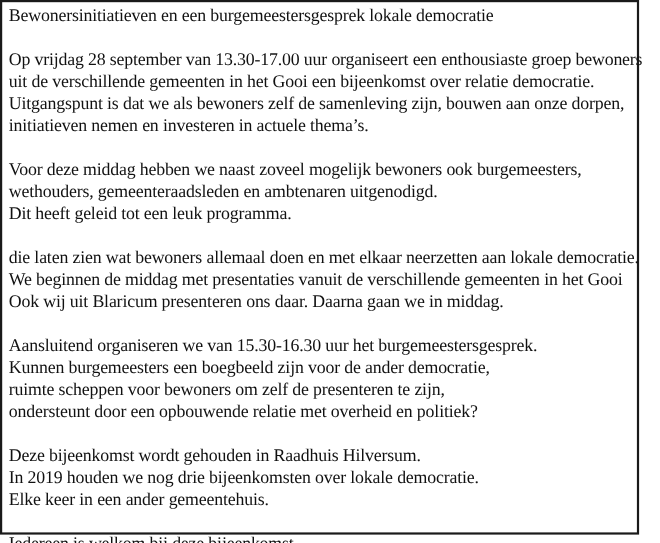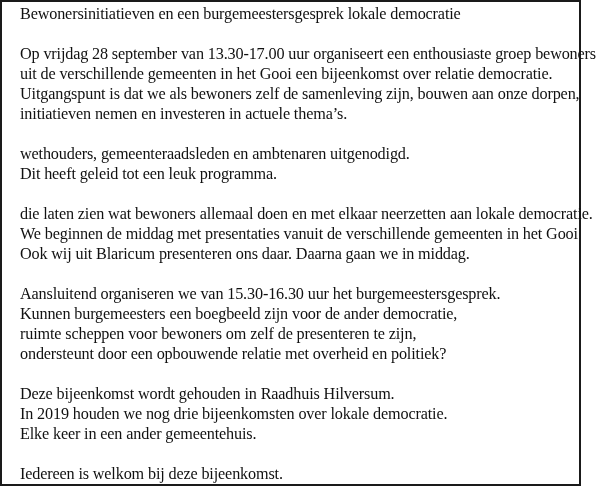--- a/index.html
+++ b/index.html
@@ -31,21 +31,20 @@
       font-family: "Liberation Serif", "DejaVu Serif", serif;
       font-size: 16.2px;
       line-height: 20px;
       color: #111111;
       letter-spacing: -0.15px;
     }
     .line {
       display: block;
       white-space: nowrap;
       height: 20px;
-      margin-left: 12px;
     }
     .blank {
       display: block;
       height: 20px;
     }
   </style>
 </head>
 <body>
 
 <div class="frame">
@@ -55,20 +54,21 @@
 
     <div>
       <span class="line">Op vrijdag 28 september van 13.30-17.00 uur organiseert een enthousiaste groep bewoners</span>
       <span class="line">uit de verschillende gemeenten in het Gooi een bijeenkomst over relatie democratie.</span>
       <span class="line">Uitgangspunt is dat we als bewoners zelf de samenleving zijn, bouwen aan onze dorpen,</span>
       <span class="line">initiatieven nemen en investeren in actuele thema’s.</span>
     </div>
     <span class="blank"></span>
 
     <div>
+      <span class="line">Voor deze middag hebben we naast zoveel mogelijk bewoners ook burgemeesters,</span>
       <span class="line">wethouders, gemeenteraadsleden en ambtenaren uitgenodigd.</span>
       <span class="line">Dit heeft geleid tot een leuk programma.</span>
     </div>
     <span class="blank"></span>
 
     <div>
       <span class="line">die laten zien wat bewoners allemaal doen en met elkaar neerzetten aan lokale democratie.</span>
       <span class="line">We beginnen de middag met presentaties vanuit de verschillende gemeenten in het Gooi</span>
       <span class="line">Ook wij uit Blaricum presenteren ons daar. Daarna gaan we in middag.</span>
     </div>

